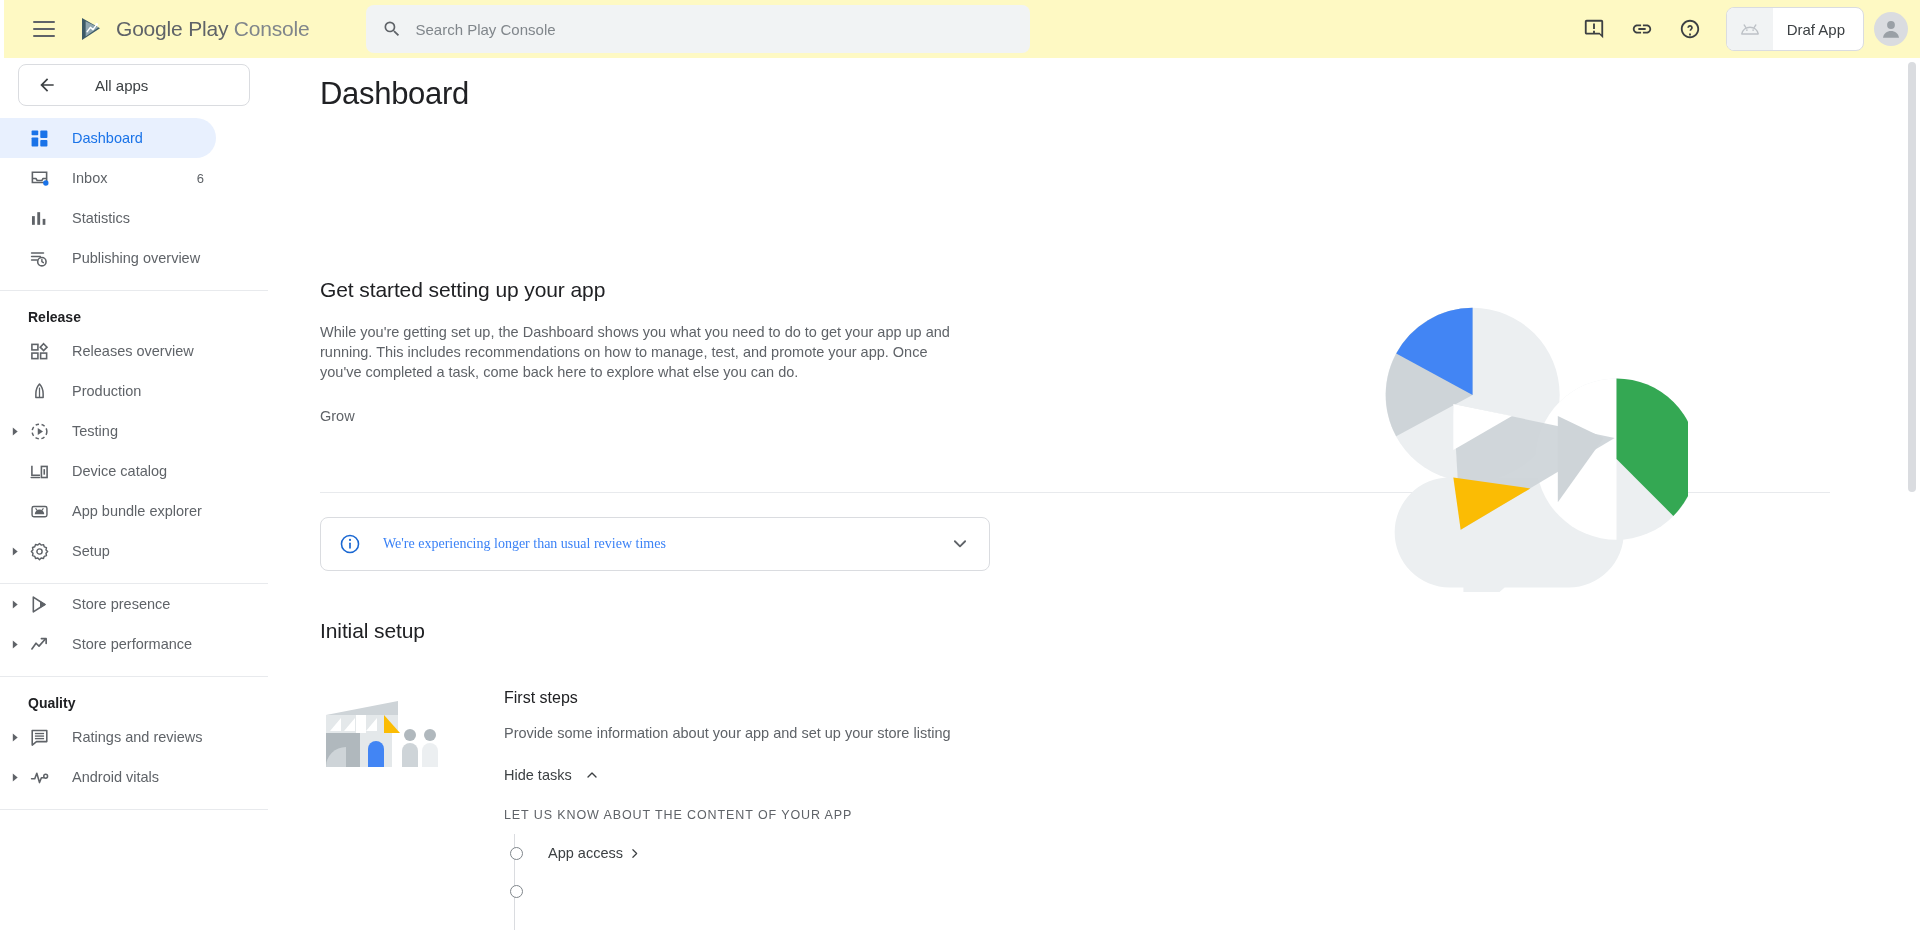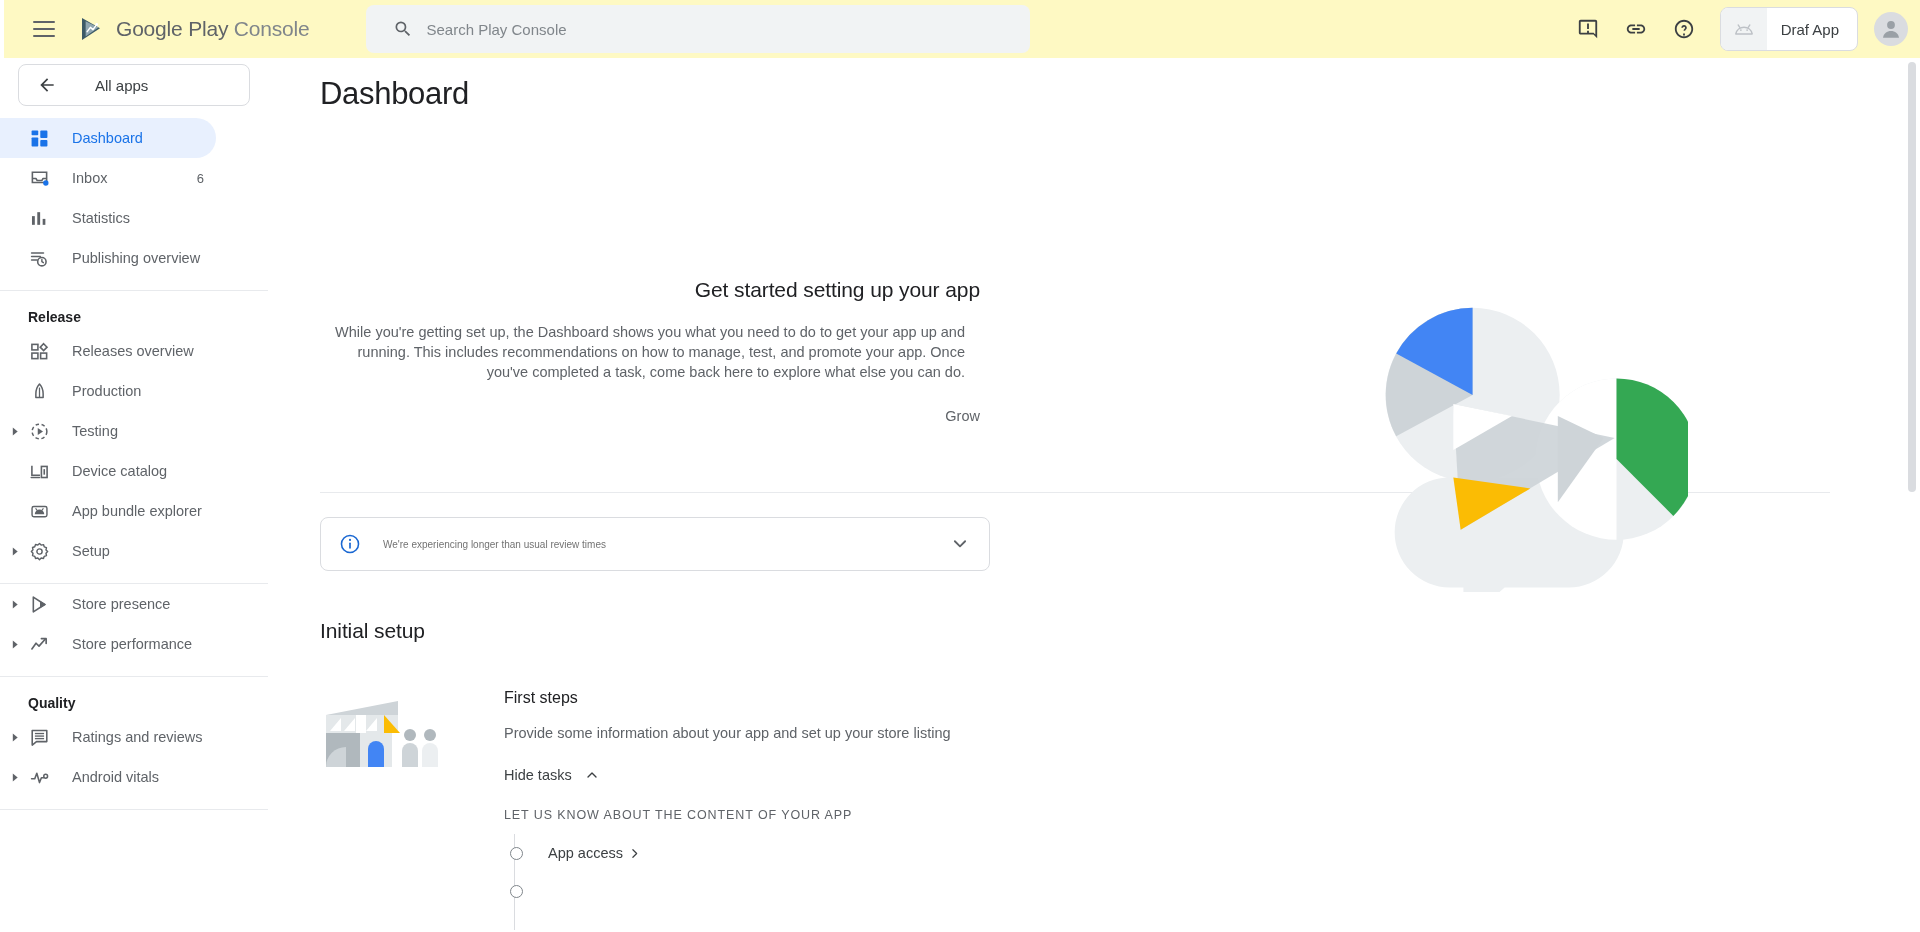--- a/index.html
+++ b/index.html
@@ -29,21 +29,21 @@
   .brand { display: flex; align-items: center; gap: 10px; margin-left: 10px; cursor: pointer; }
   .brand-logo { width: 28px; height: 28px; display:block; }
   .brand-text { font-size: 21px; letter-spacing: -0.2px; white-space: nowrap; }
   .brand-text .b1 { color: #5f6368; font-weight: 400; }
   .brand-text .b2 { color: #80868b; font-weight: 400; }
 
   .searchwrap {
     margin-left: 56px;
     width: 664px; height: 48px;
     background: #f1f3f4; border-radius: 8px;
-    display: flex; align-items: center; padding: 0 27px; gap: 14px;
+    display: flex; align-items: center; padding: 0 16px; gap: 14px;
   }
   .searchwrap svg { flex: 0 0 auto; }
   .searchwrap input {
     border: none; outline: none; background: transparent;
     font-family: "Liberation Sans", sans-serif;
     font-size: 15px; color: #3c4043; width: 100%;
   }
   .searchwrap input::placeholder { color: #80868b; }
 
   .topright {
@@ -51,21 +51,21 @@
     display: flex; align-items: center; gap: 4px;
   }
   .iconbtn {
     width: 44px; height: 44px; border-radius: 50%;
     display: flex; align-items: center; justify-content: center;
     cursor: pointer;
   }
   .appchip {
     display: flex; align-items: center;
     height: 44px; border: 1px solid #dadce0; border-radius: 8px;
-    margin-left: 10px; margin-right: 6px; overflow: hidden; cursor: pointer;
+    margin-left: 10px; overflow: hidden; cursor: pointer;
     background: #fff;
   }
   .appchip-icon {
     width: 46px; height: 42px; background: #f1f3f4;
     display: flex; align-items: center; justify-content: center;
   }
   .appchip-label { font-size: 15px; color: #3c4043; padding: 0 18px 0 14px; white-space: nowrap; }
   .avatar {
     width: 34px; height: 34px; border-radius: 50%;
     background: #dadce0; margin-left: 6px; cursor: pointer;
@@ -122,21 +122,21 @@
   .main {
     position: absolute; top: 58px; left: 268px;
     width: 1652px; height: 874px;
     overflow: hidden; background: #ffffff;
   }
   .page-title {
     font-size: 31px; font-weight: 400; color: #202124;
     padding: 18px 0 0 52px; letter-spacing: -0.3px;
   }
 
-  .hero { position: relative; height: 380px; text-align: right; }
+  .hero { position: relative; height: 380px; }
   .hero-text { position: absolute; left: 52px; top: 166px; width: 660px; }
   .hero-h2 { font-size: 21px; font-weight: 400; color: #202124; letter-spacing: -0.1px; }
   .hero-p {
     margin-top: 20px; font-size: 14.5px; line-height: 20px; color: #5f6368; width: 645px;
   }
   .hero-hide {
     margin-top: 26px; font-size: 14.5px; color: #5f6368; cursor: pointer; display: inline-block;
   }
   .hero-art { position: absolute; left: 1090px; top: 150px; }
 
@@ -144,21 +144,21 @@
     height: 1px; background: #e8eaed;
     margin: 0 90px 0 52px;
   }
 
   .banner {
     margin: 24px 0 0 52px; width: 670px; min-height: 54px;
     border: 1px solid #dadce0; border-radius: 8px;
     display: flex; align-items: center; padding: 0 18px; gap: 22px;
     background: #fff; cursor: pointer;
   }
-  .banner-text { font-size: 10px; color: #737373; flex: 1; }
+  .banner-text { font-size: 14px; color: #3b82f6; flex: 1; font-family: Liberation Serif, serif; }
 
   .initial-setup-h {
     font-size: 21px; font-weight: 400; color: #202124;
     margin: 48px 0 0 52px; letter-spacing: -0.1px;
   }
 
   .card { display: flex; margin: 46px 0 0 52px; }
   .card-art { width: 150px; flex: 0 0 auto; padding-top: 10px; }
   .card-body { margin-left: 34px; }
   .card-title { font-size: 16px; font-weight: 500; color: #202124; }

